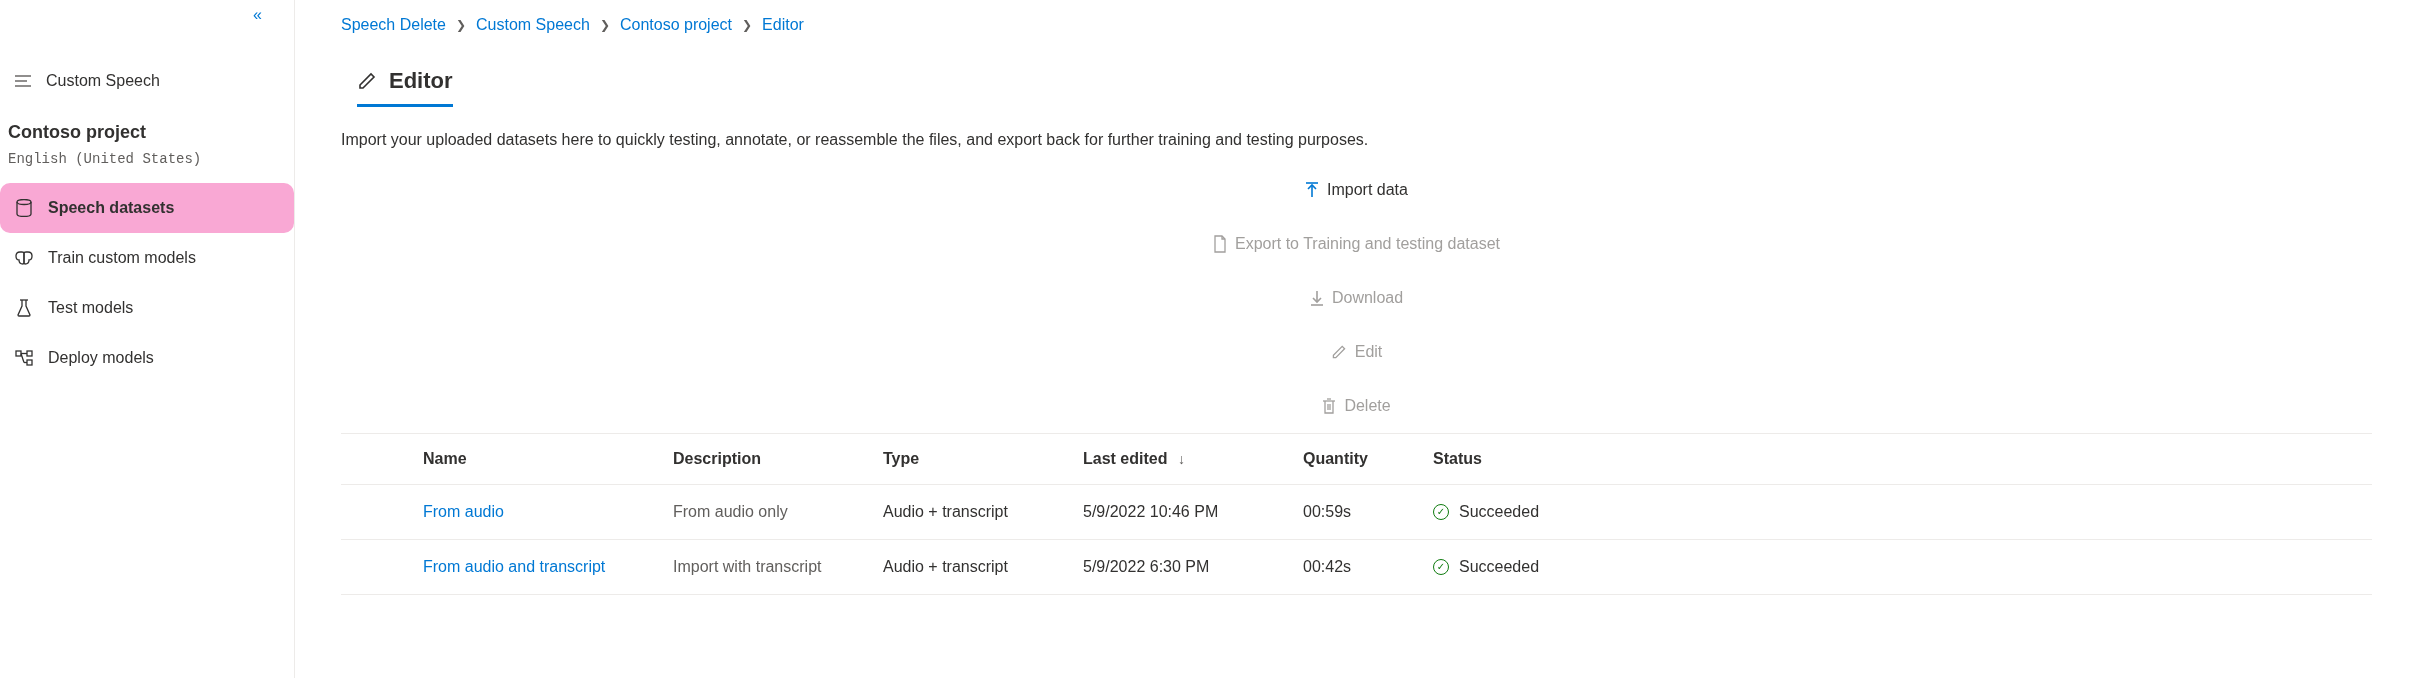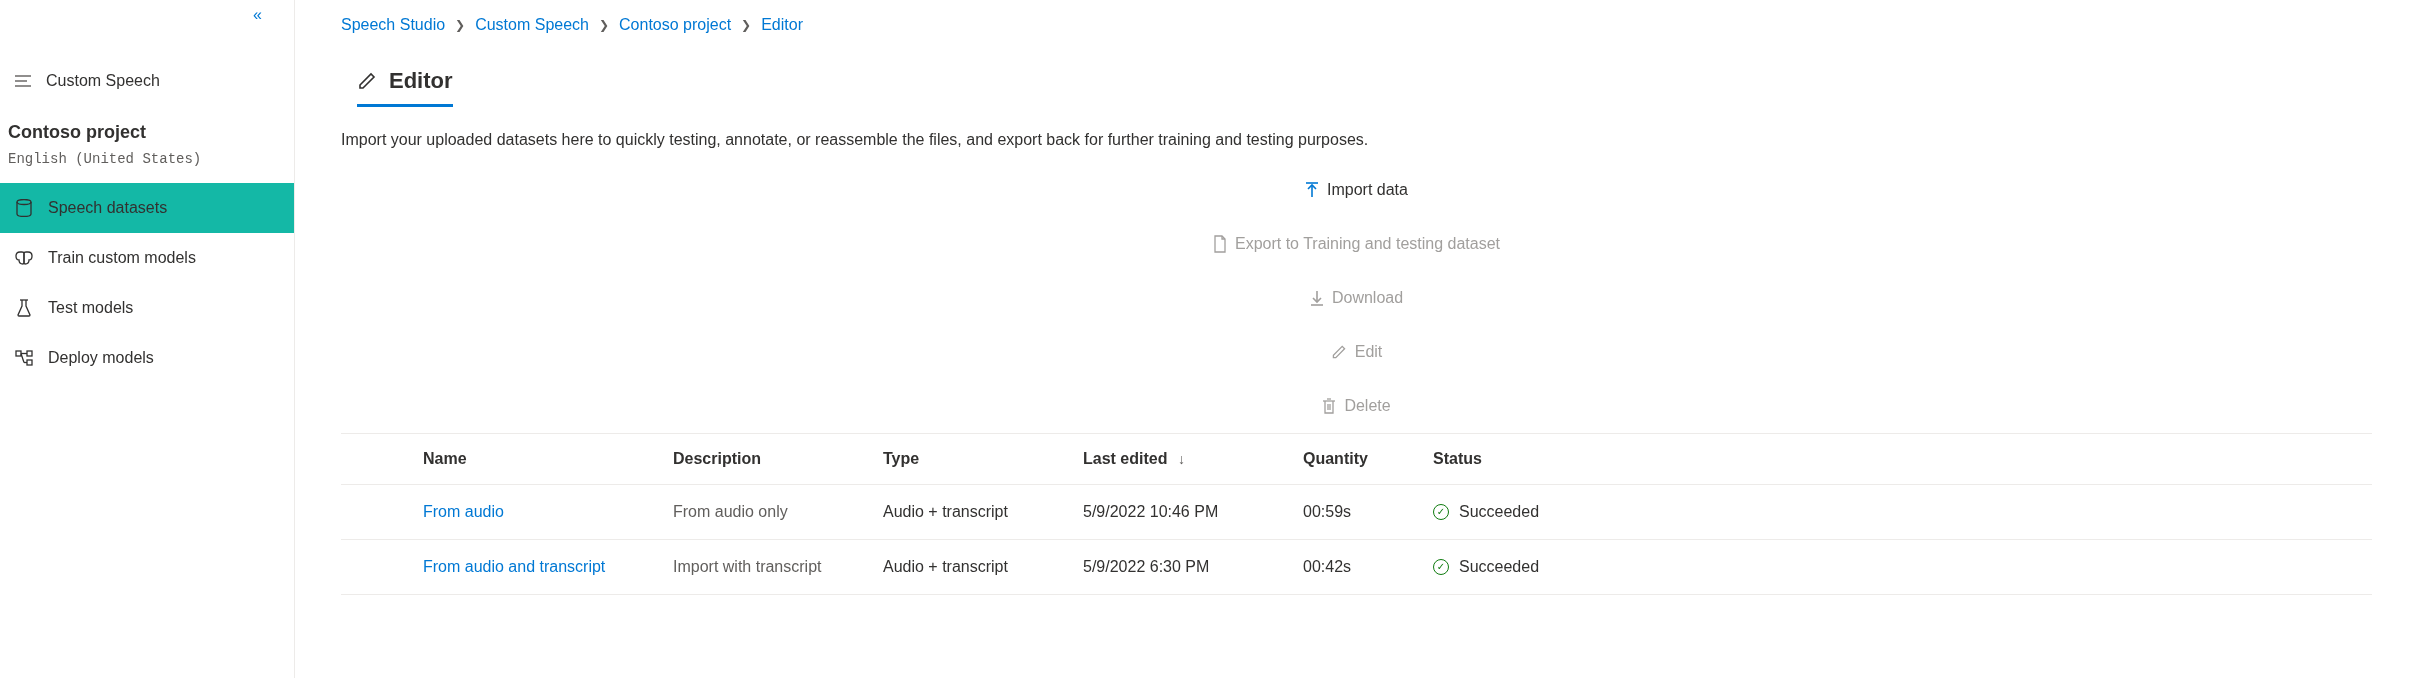--- a/index.html
+++ b/index.html
@@ -78,22 +78,23 @@
       color: #323130;
       cursor: pointer;
     }
     .nav-item .ic {
       width: 20px;
       display: inline-flex;
       justify-content: center;
       color: #323130;
     }
     .nav-item.active {
-      background: #14b8a6;
-      font-weight: 400;
+      background: #f9a8d4;
+      font-weight: 700;
+      border-radius: 10px;
     }
     .main {
       flex: 1;
       padding: 16px 46px 0 46px;
     }
     .breadcrumbs {
       display: flex;
       align-items: center;
       gap: 10px;
       font-size: 16px;
@@ -284,21 +285,21 @@
         </svg>
       </span>
       <span>Deploy models</span>
     </div>
   </div>
 </div>
 
 <div class="main">
 
   <div class="breadcrumbs">
-    <a href="#">Speech Studio</a>
+    <a href="#">Speech Delete</a>
     <span class="sep">❯</span>
     <a href="#">Custom Speech</a>
     <span class="sep">❯</span>
     <a href="#">Contoso project</a>
     <span class="sep">❯</span>
     <a href="#">Editor</a>
   </div>
 
   <div class="tabs">
     <div class="tab active">

